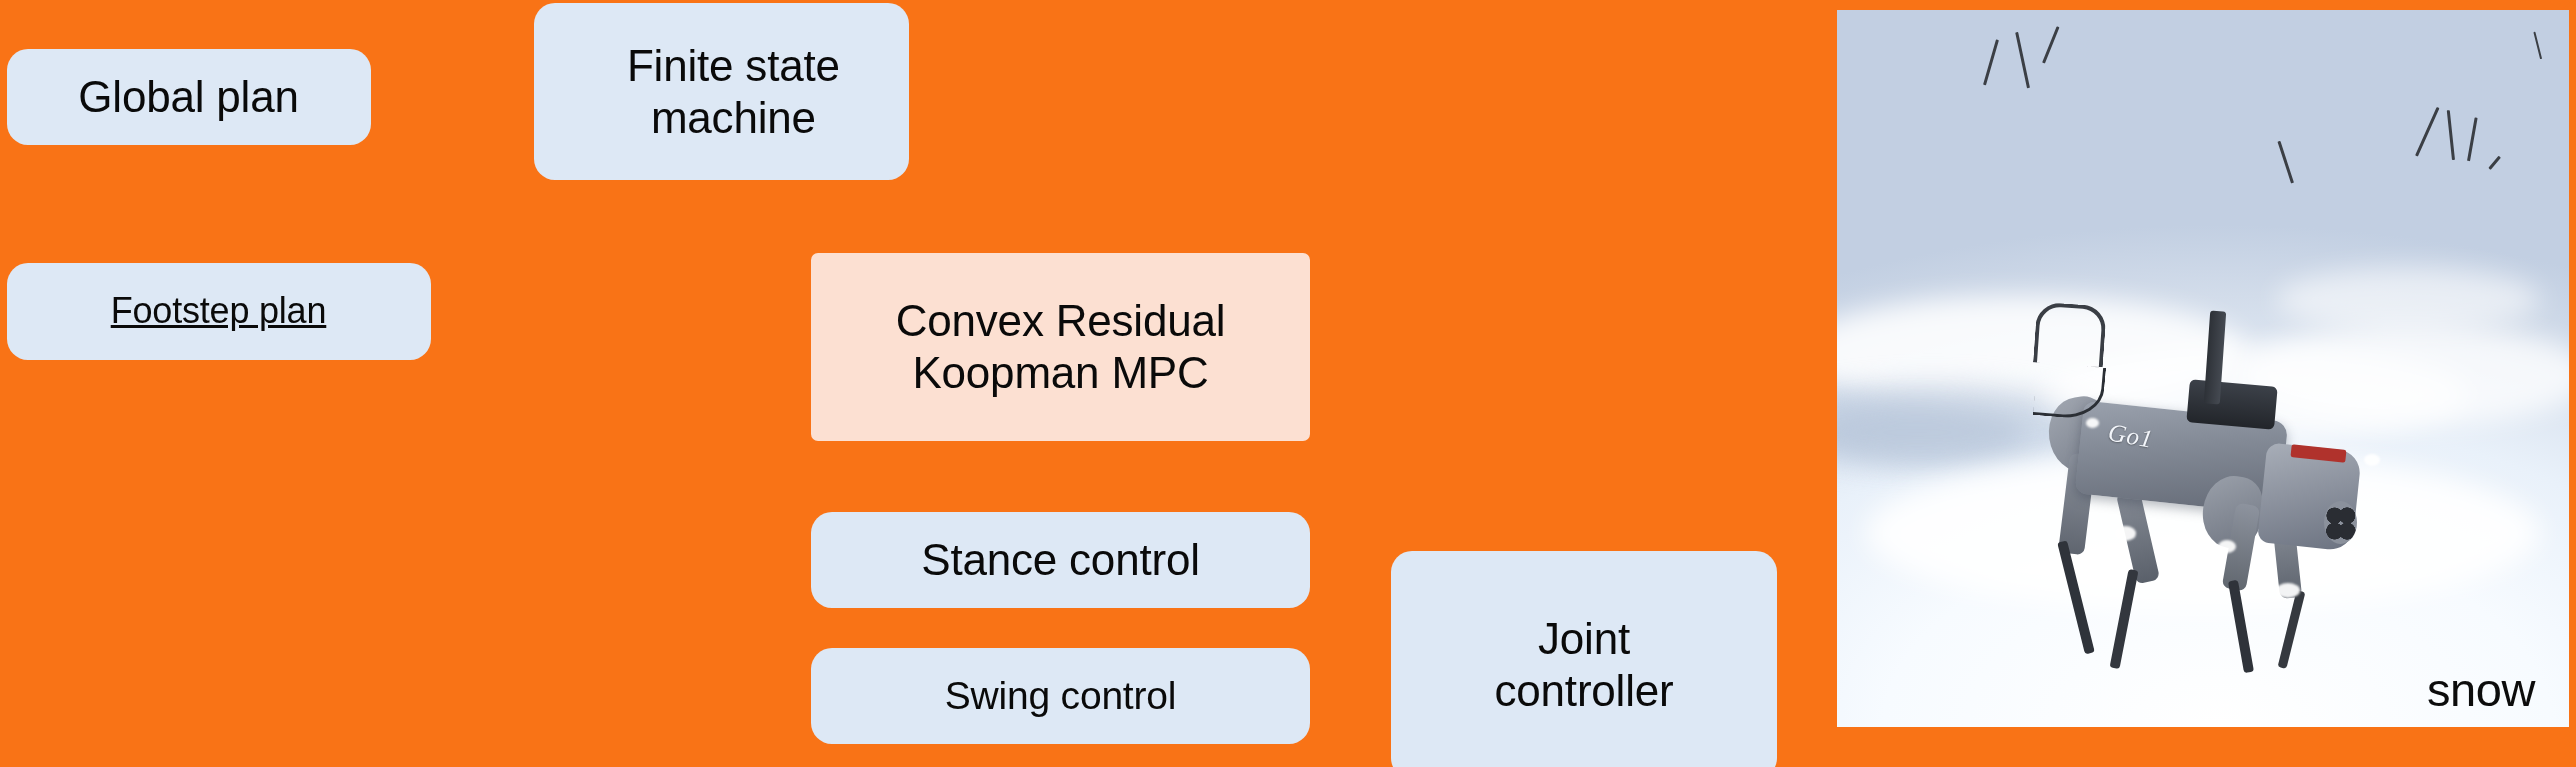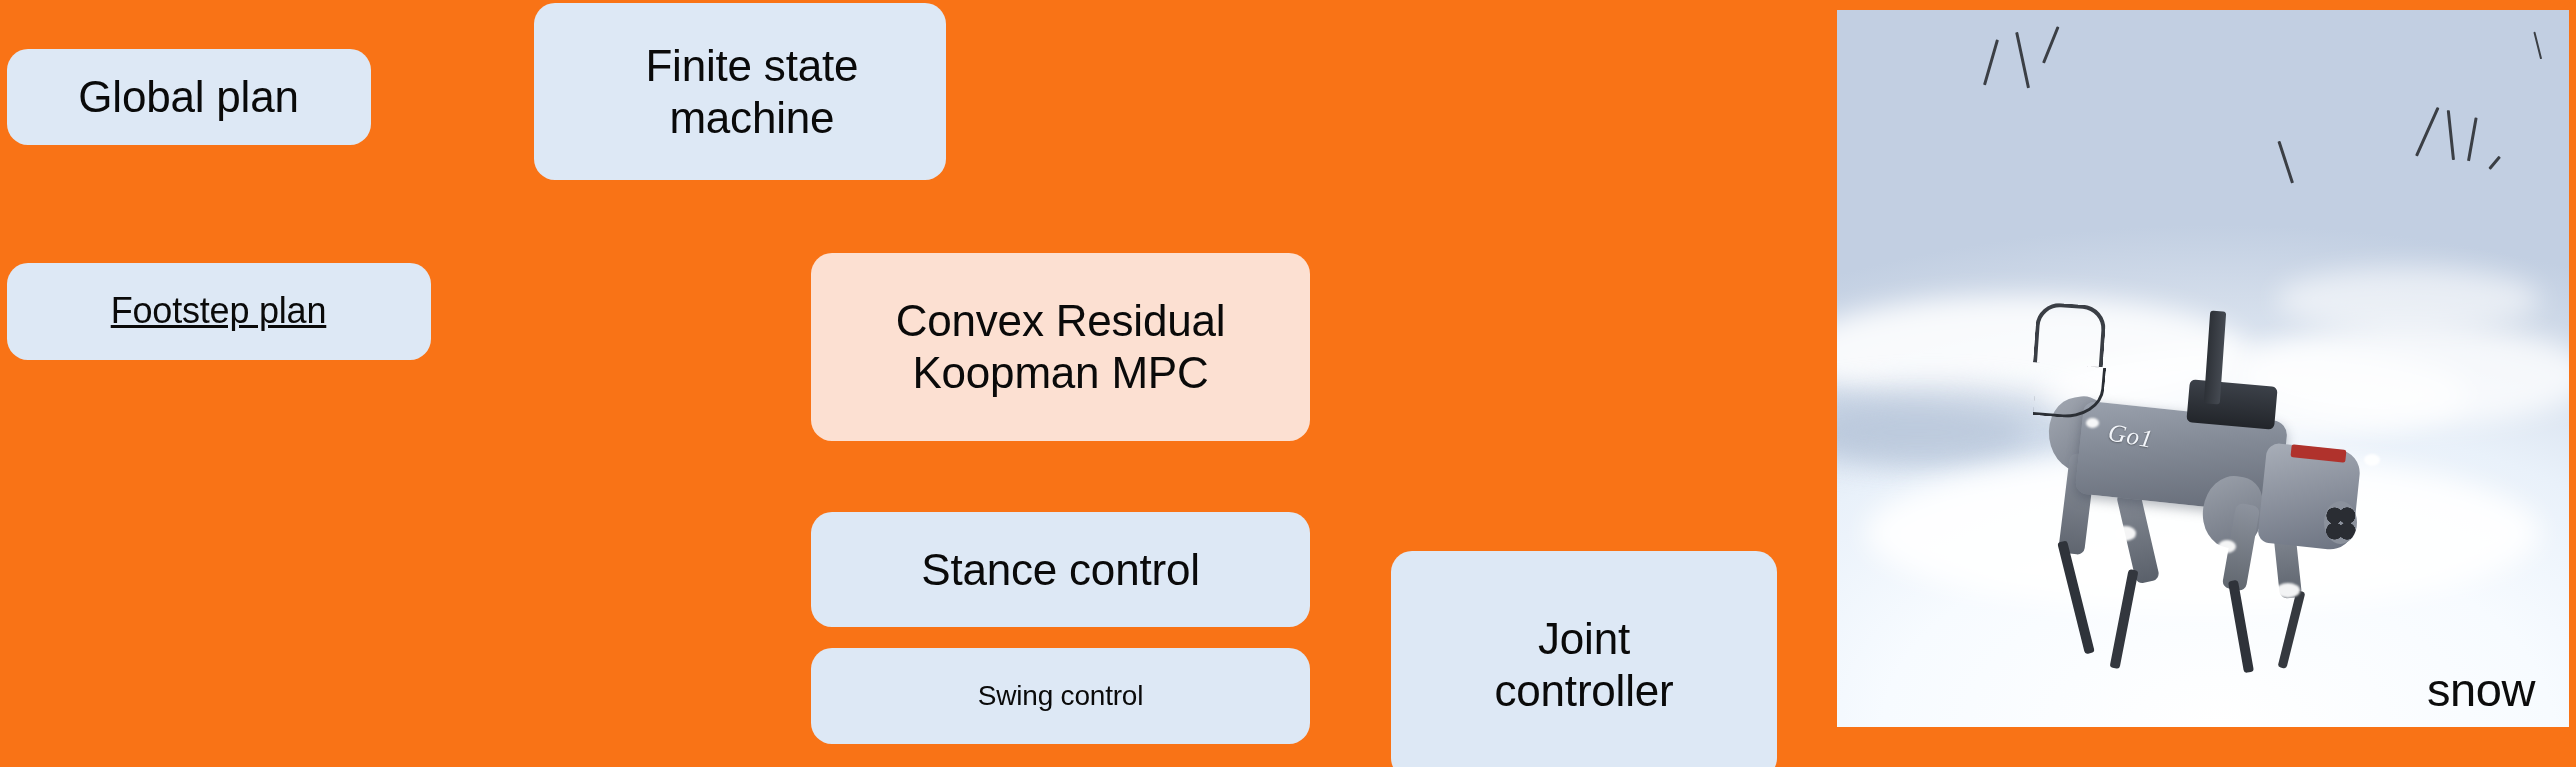--- a/index.html
+++ b/index.html
@@ -28,21 +28,21 @@
     justify-content: center;
     text-align: center;
     border-radius: 21px;
     color: #0a0a0a;
     line-height: 1.18;
     letter-spacing: -0.2px;
     padding: 0 11.3px;
     white-space: pre-line;
   }
   .node.blue   { background: #dde8f5; }
-  .node.orange { background: #fce0d2; }
+  .node.orange { background: #fce0d2; border-radius: 7px; }
 
   
   #photo-panel {
     position: absolute;
     left: 1837px;
     top: 9.7px;
     width: 732px;
     height: 717px;
     overflow: hidden;
     background: #eef4fb;
@@ -187,40 +187,40 @@
 </style>
 </head>
 <body>
 
 <div id="canvas">
 
   <div class="node blue" style="left:6.5px; top:49px; width:364px; height:96px; font-size:44px;">
     <span>Global plan</span>
   </div>
 
-  <div class="node blue" style="left:534px; top:3.2px; width:412px; height:177px; font-size:44px;padding-left:35px;">
+  <div class="node blue" style="left:534px; top:3.2px; width:375px; height:177px; font-size:44px;padding-left:35px;">
     <span>Finite state
 machine</span>
   </div>
 
 
   <div class="node blue" style="left:6.5px; top:263px; width:424px; height:97px; font-size:36px;text-decoration:underline;">
     <span>Footstep plan</span>
   </div>
 
   <div class="node orange" style="left:811px; top:253px; width:499px; height:188px; font-size:44px;">
     <span>Convex Residual
 Koopman MPC</span>
   </div>
 
-  <div class="node blue" style="left:811px; top:512px; width:499px; height:115px; font-size:44px;">
+  <div class="node blue" style="left:811px; top:512px; width:499px; height:96px; font-size:44px;">
     <span>Stance control</span>
   </div>
 
-  <div class="node blue" style="left:811px; top:648px; width:499px; height:96px; font-size:28px;">
+  <div class="node blue" style="left:811px; top:648px; width:499px; height:96px; font-size:39px;">
     <span>Swing control</span>
   </div>
 
   <div class="node blue" style="left:1391px; top:512px; width:386px; height:228px; font-size:44px;margin-top:39px;">
     <span>Joint
 controller</span>
   </div>
 
   <div id="photo-panel">
     <div class="photo-sky"></div>

